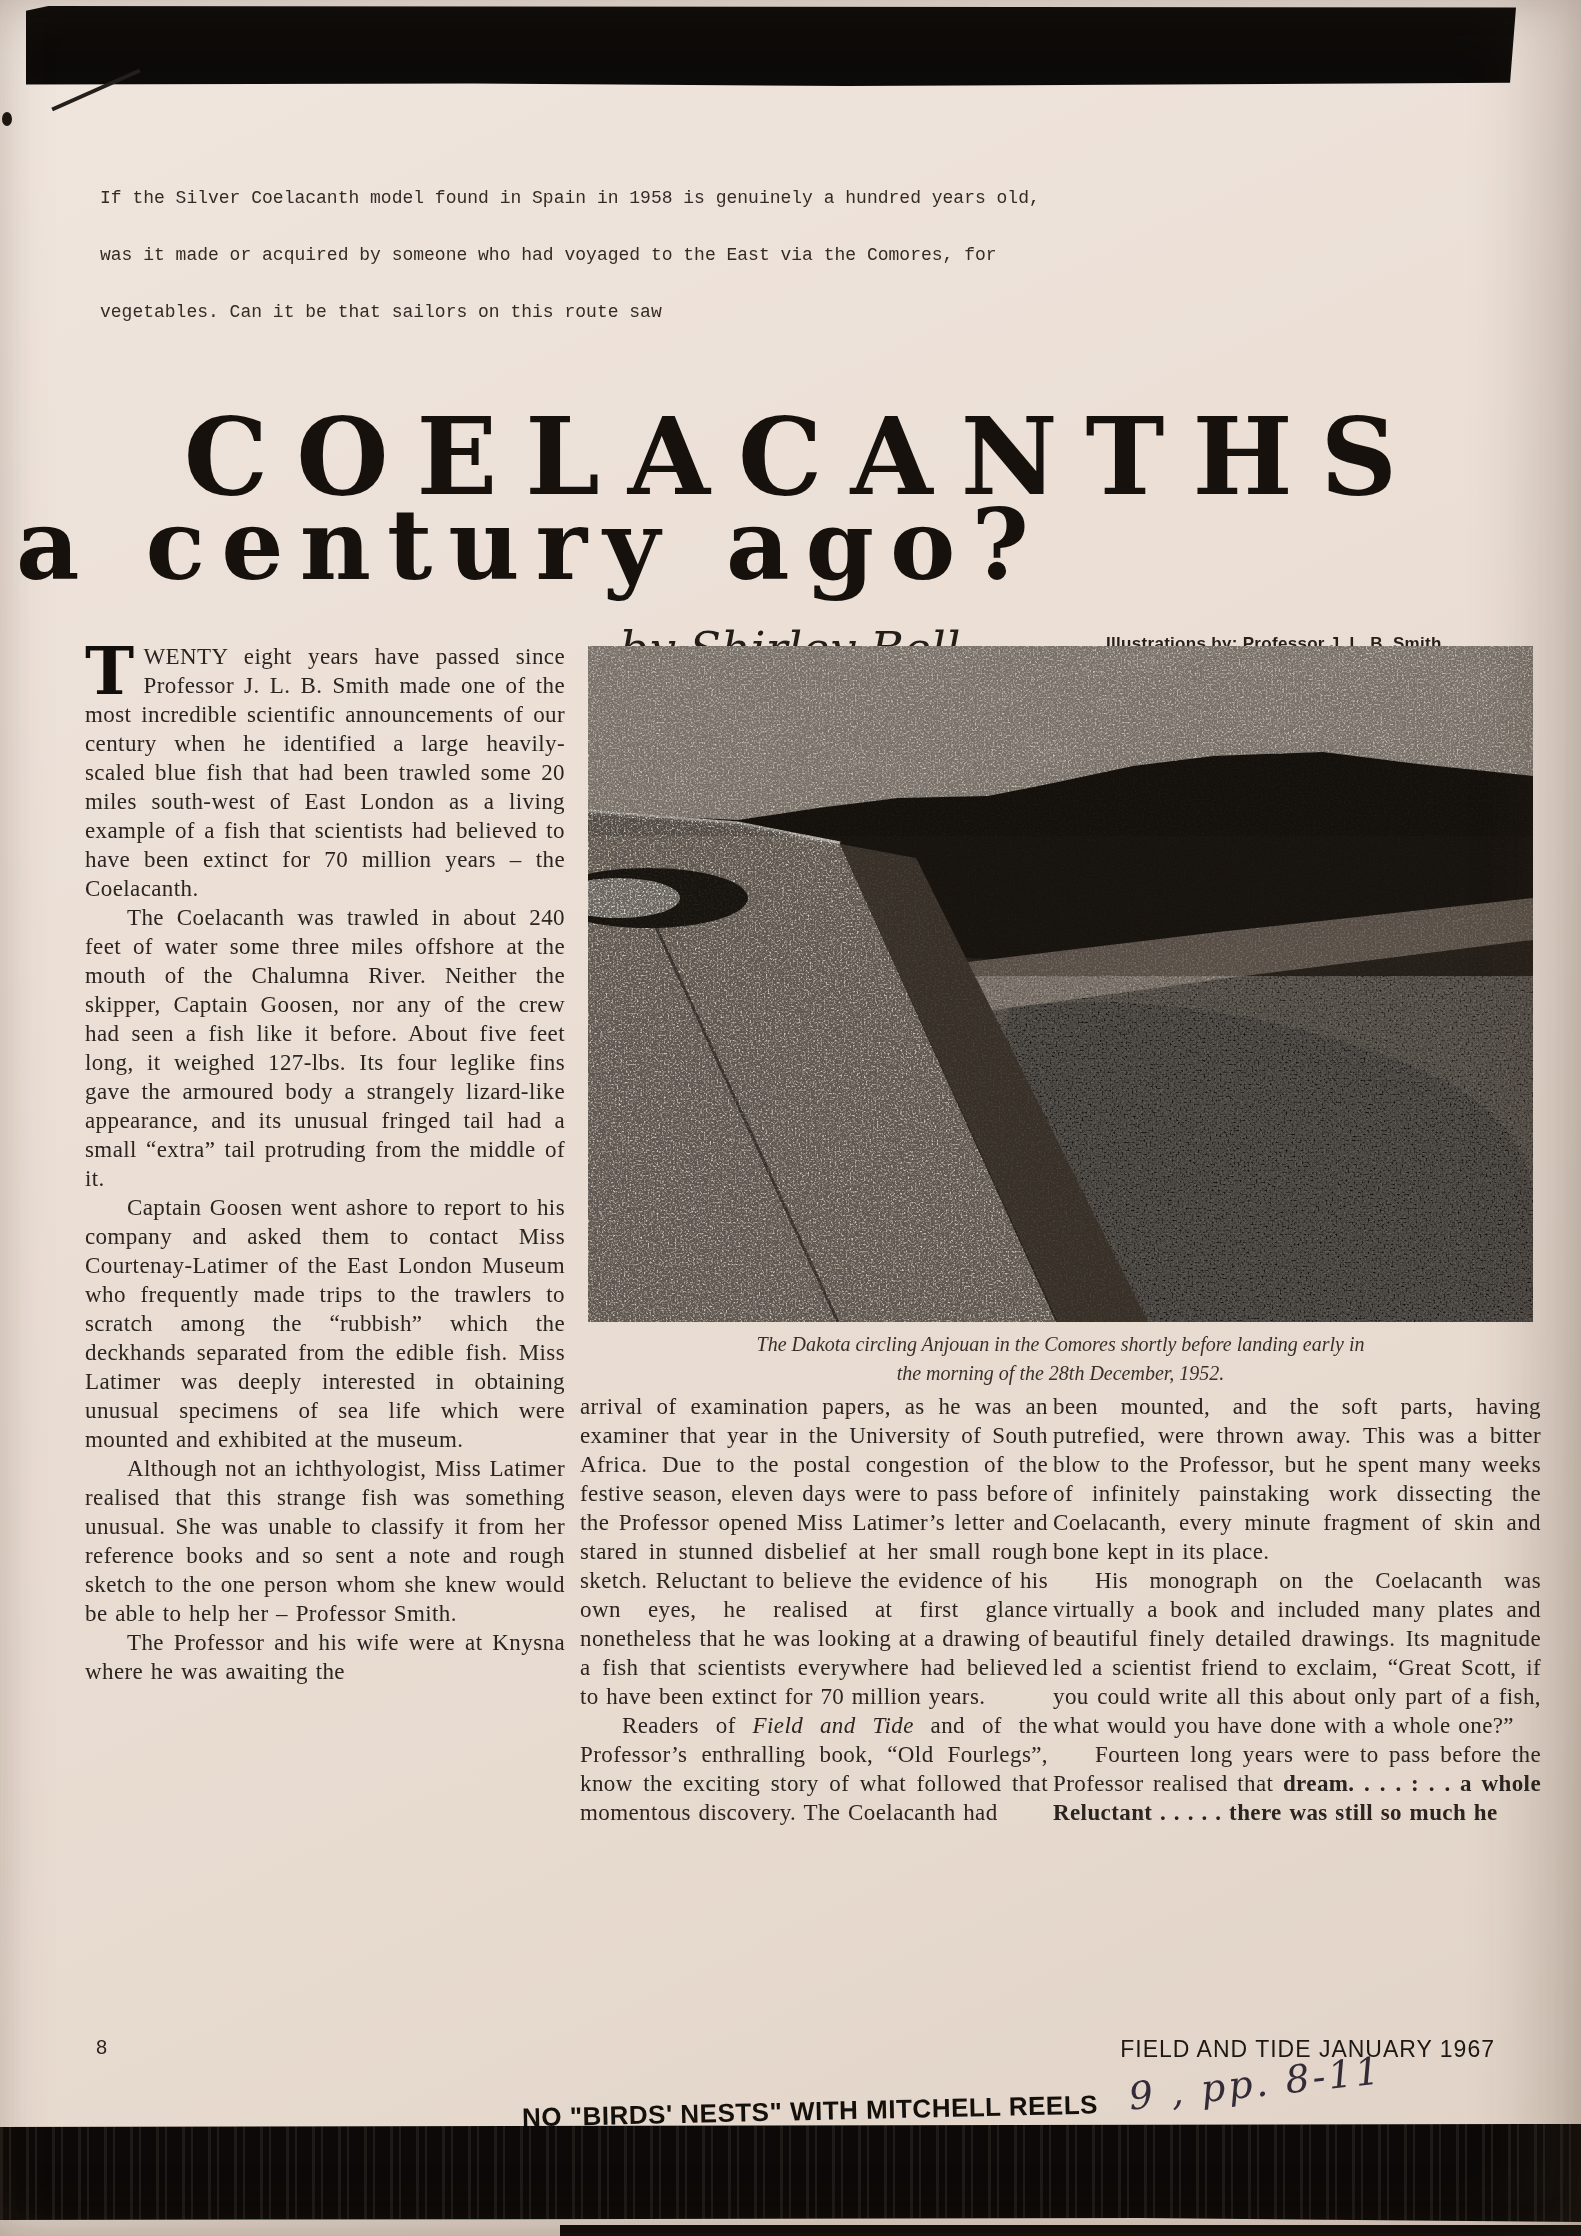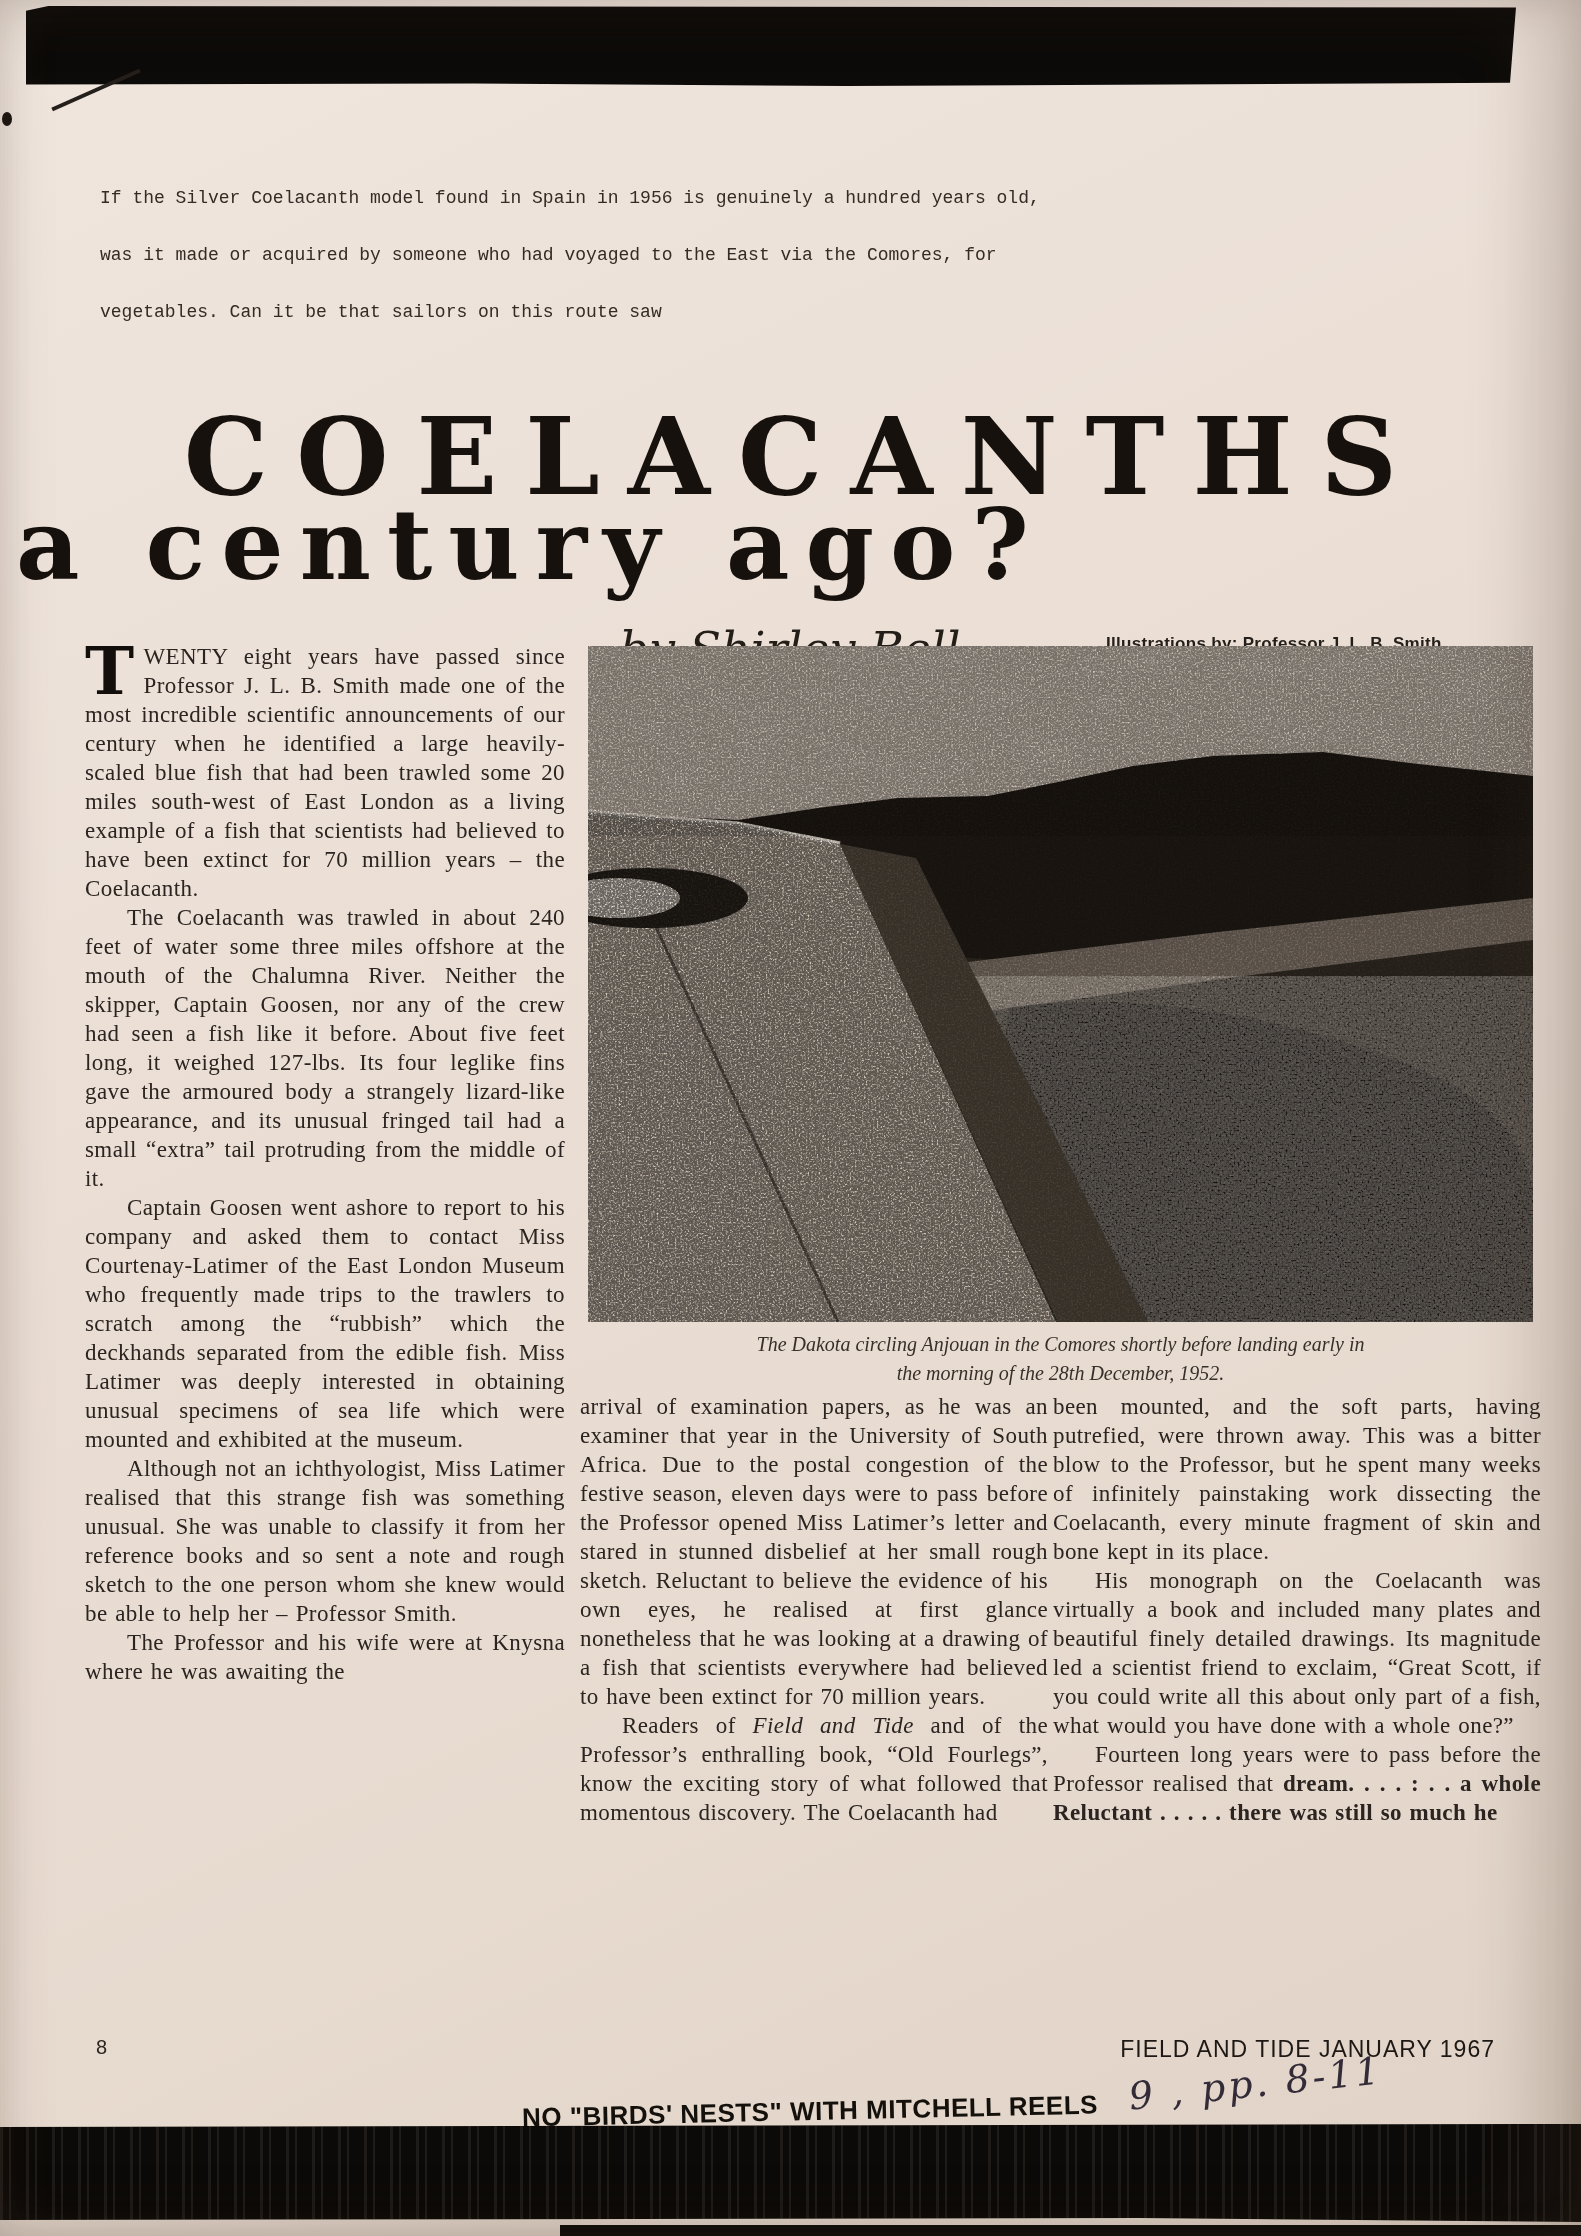--- a/index.html
+++ b/index.html
@@ -70,21 +70,21 @@
 </head>
 <body>
 
 <div class="page">
 
   <div class="top-bar"></div>
   <div class="pen-slash"></div>
   <div class="edge-dot"></div>
 
   <div class="intro">
-    <div class="intro-line">If the Silver Coelacanth model found in Spain in 1956 is genuinely a hundred years old,</div>
+    <div class="intro-line">If the Silver Coelacanth model found in Spain in 1958 is genuinely a hundred years old,</div>
     <div class="intro-line">was it made or acquired by someone who had voyaged to the East via the Comores, for</div>
     <div class="intro-line">vegetables.  Can it be that sailors on this route saw</div>
   </div>
 
   <h1 class="headline1">COELACANTHS</h1>
   <h1 class="headline2">a century ago?</h1>
   <div class="byline">by Shirley Bell</div>
   <div class="ill-credit">Illustrations by: Professor J. L. B. Smith</div>
 
   <div class="col col-left">

